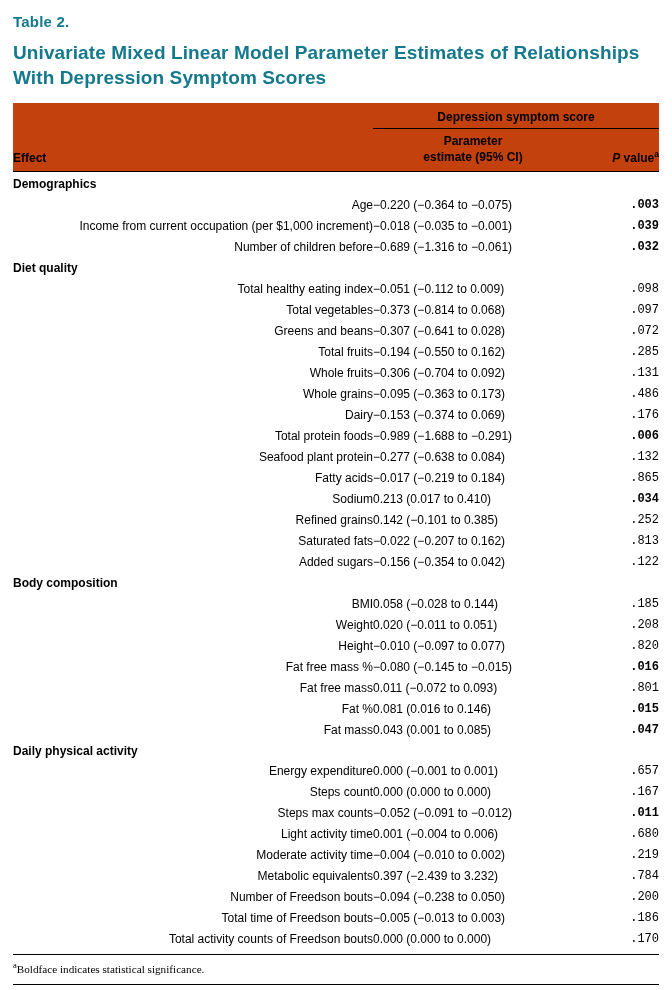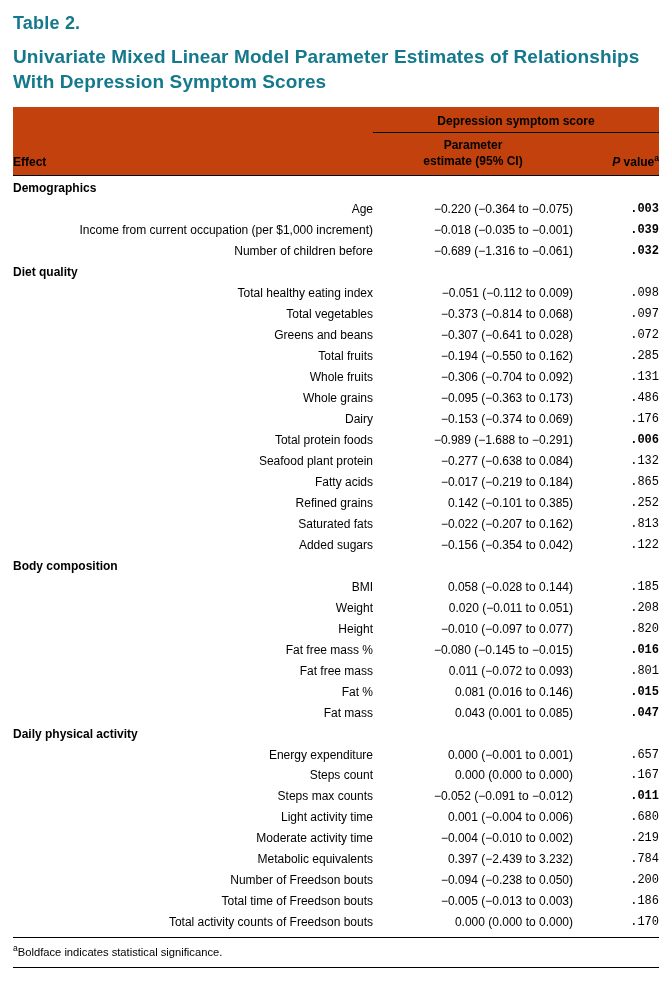--- a/index.html
+++ b/index.html
@@ -9,21 +9,21 @@
     height: 990px;
     background: #ffffff;
     color: #000000;
     font-family: "Liberation Sans", sans-serif;
     -webkit-font-smoothing: antialiased;
   }
   .page { padding: 10px 13px 0 13px; }
 
   .table-label {
     color: #14798c;
-    font-size: 18px;
+    font-size: 15px;
     font-weight: 700;
     letter-spacing: 0.2px;
     margin-top: 3px;
   }
   .title {
     color: #14798c;
     font-size: 19px;
     font-weight: 700;
     line-height: 1.32;
     margin: 10px 0 13px 0;
@@ -61,30 +61,31 @@
 
   tbody td {
     padding: 2.7px 0;
     line-height: 15.6px;
     vertical-align: bottom;
     white-space: nowrap;
   }
   tbody tr:first-child td { padding-top: 5px; margin-top: 33px; }
   tr.group-row td { font-weight: 700; text-align: left; }
   td.effect-cell { padding-left: 14px; text-align: right; }
-  td.est-cell { text-align: right; }
+  td.est-cell { }
   td.p-cell { text-align: right; font-family: Liberation Mono, monospace; }
   td.p-cell.sig { font-weight: 700; }
 
   .footnote {
     margin-top: 3px;
     border-top: 1.3px solid #000;
     border-bottom: 1.3px solid #000;
     padding: 8px 0 9px 0;
     font-size: 11.2px;
+    font-family: Liberation Serif, serif;
   }
 </style>
 </head>
 <body>
 
 <div class="page">
 
   <div class="table-label">Table 2.</div>
 
   <div class="title">Univariate Mixed Linear Model Parameter Estimates of Relationships With Depression Symptom Scores</div>
@@ -172,20 +173,25 @@
           <td class="effect-cell">Seafood plant protein</td>
           <td class="est-cell">−0.277 (−0.638 to 0.084)</td>
           <td class="p-cell">.132</td>
         </tr>
         <tr>
           <td class="effect-cell">Fatty acids</td>
           <td class="est-cell">−0.017 (−0.219 to 0.184)</td>
           <td class="p-cell">.865</td>
         </tr>
         <tr>
+          <td class="effect-cell">Sodium</td>
+          <td class="est-cell">0.213 (0.017 to 0.410)</td>
+          <td class="p-cell sig">.034</td>
+        </tr>
+        <tr>
           <td class="effect-cell">Refined grains</td>
           <td class="est-cell">0.142 (−0.101 to 0.385)</td>
           <td class="p-cell">.252</td>
         </tr>
         <tr>
           <td class="effect-cell">Saturated fats</td>
           <td class="est-cell">−0.022 (−0.207 to 0.162)</td>
           <td class="p-cell">.813</td>
         </tr>
         <tr>

